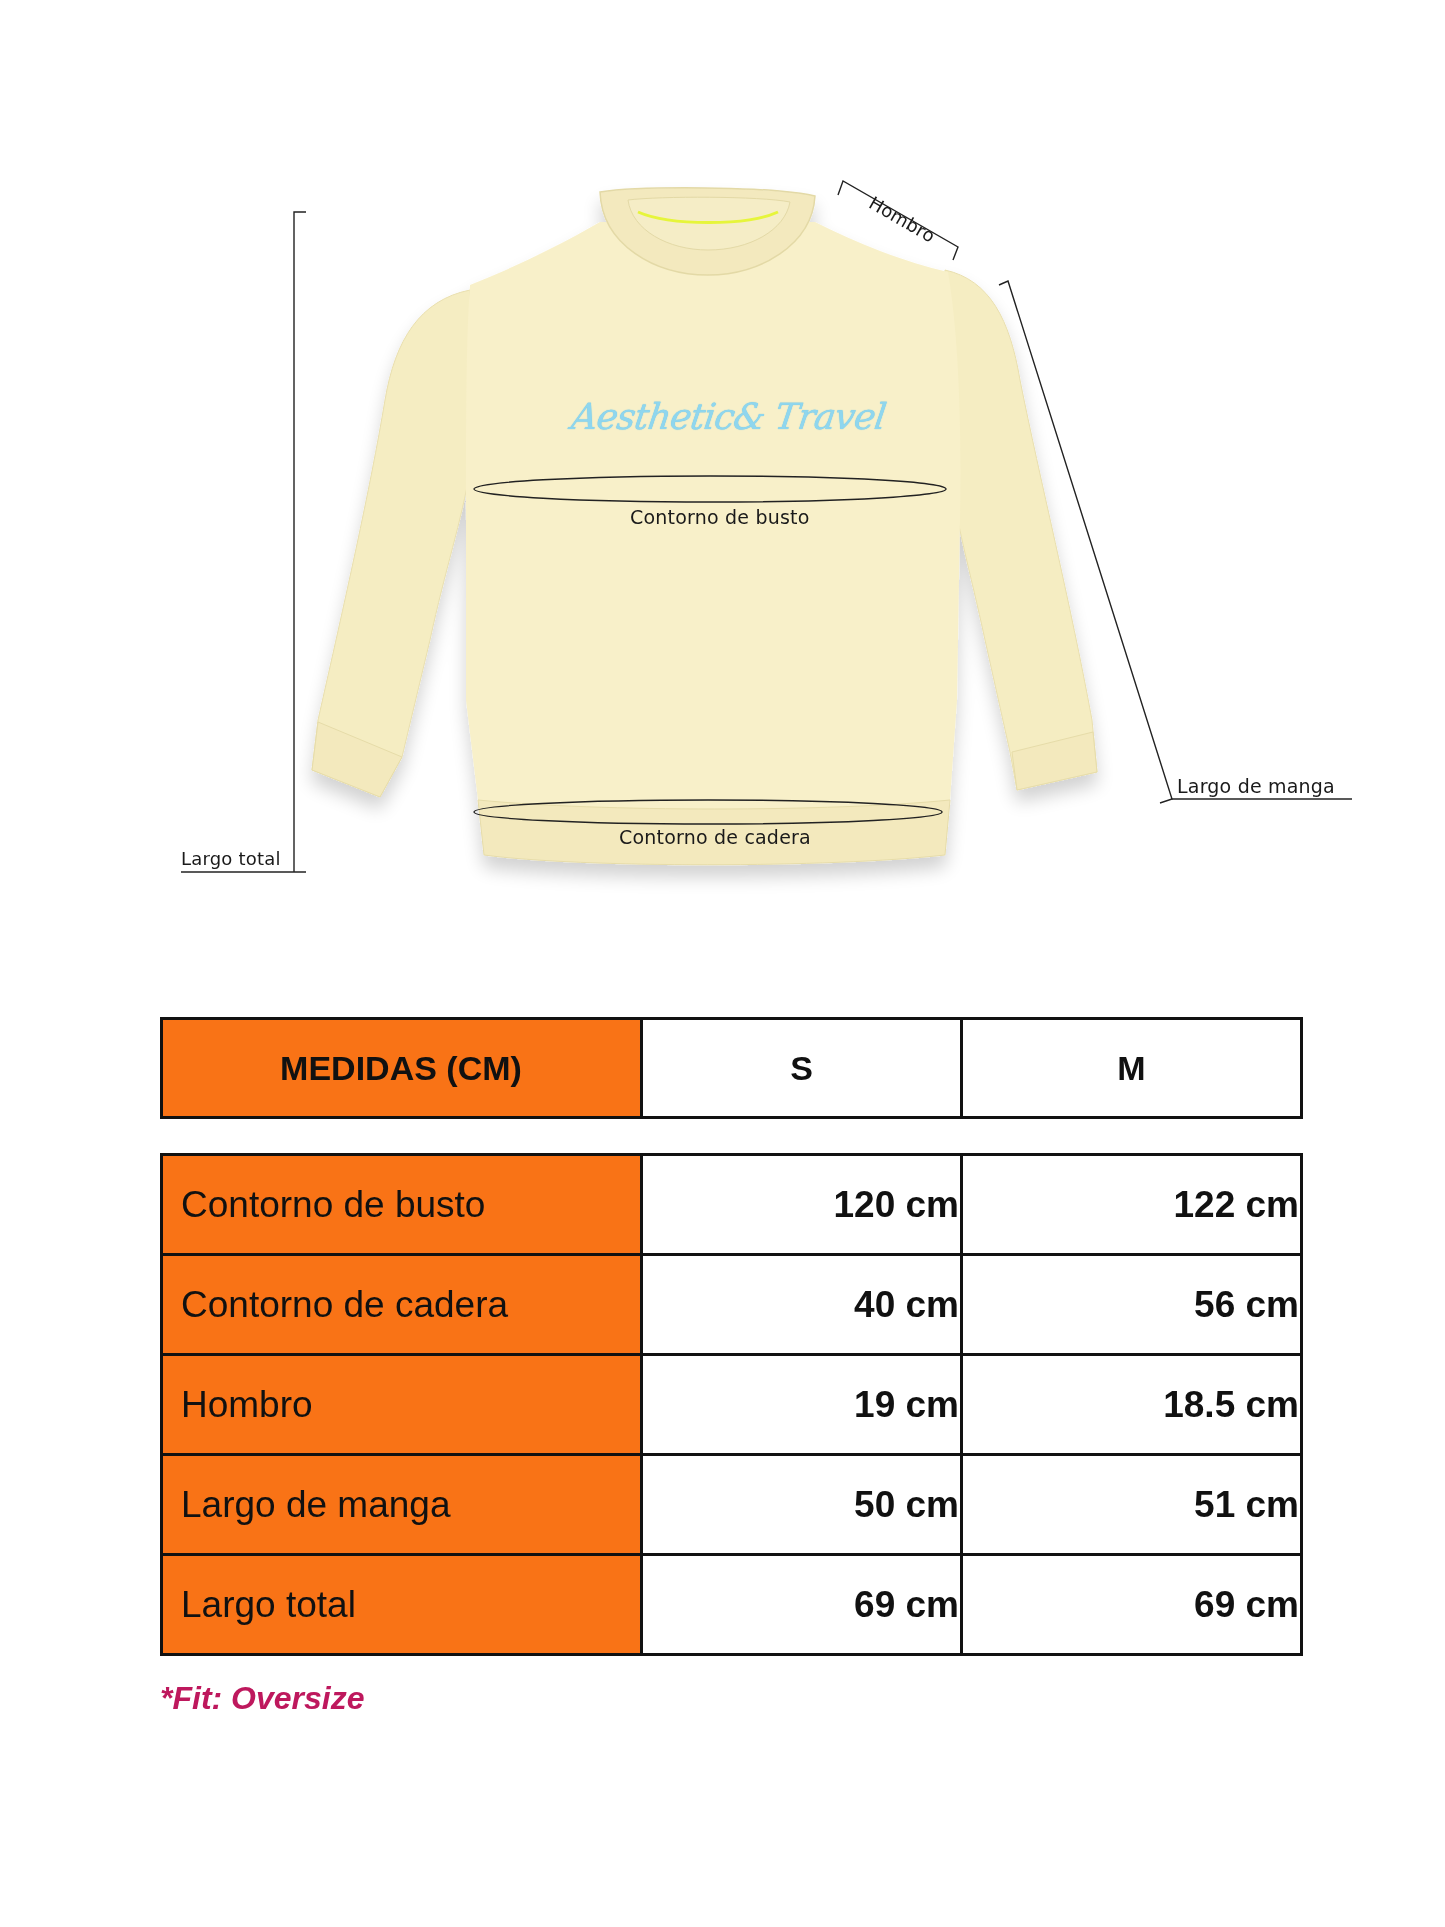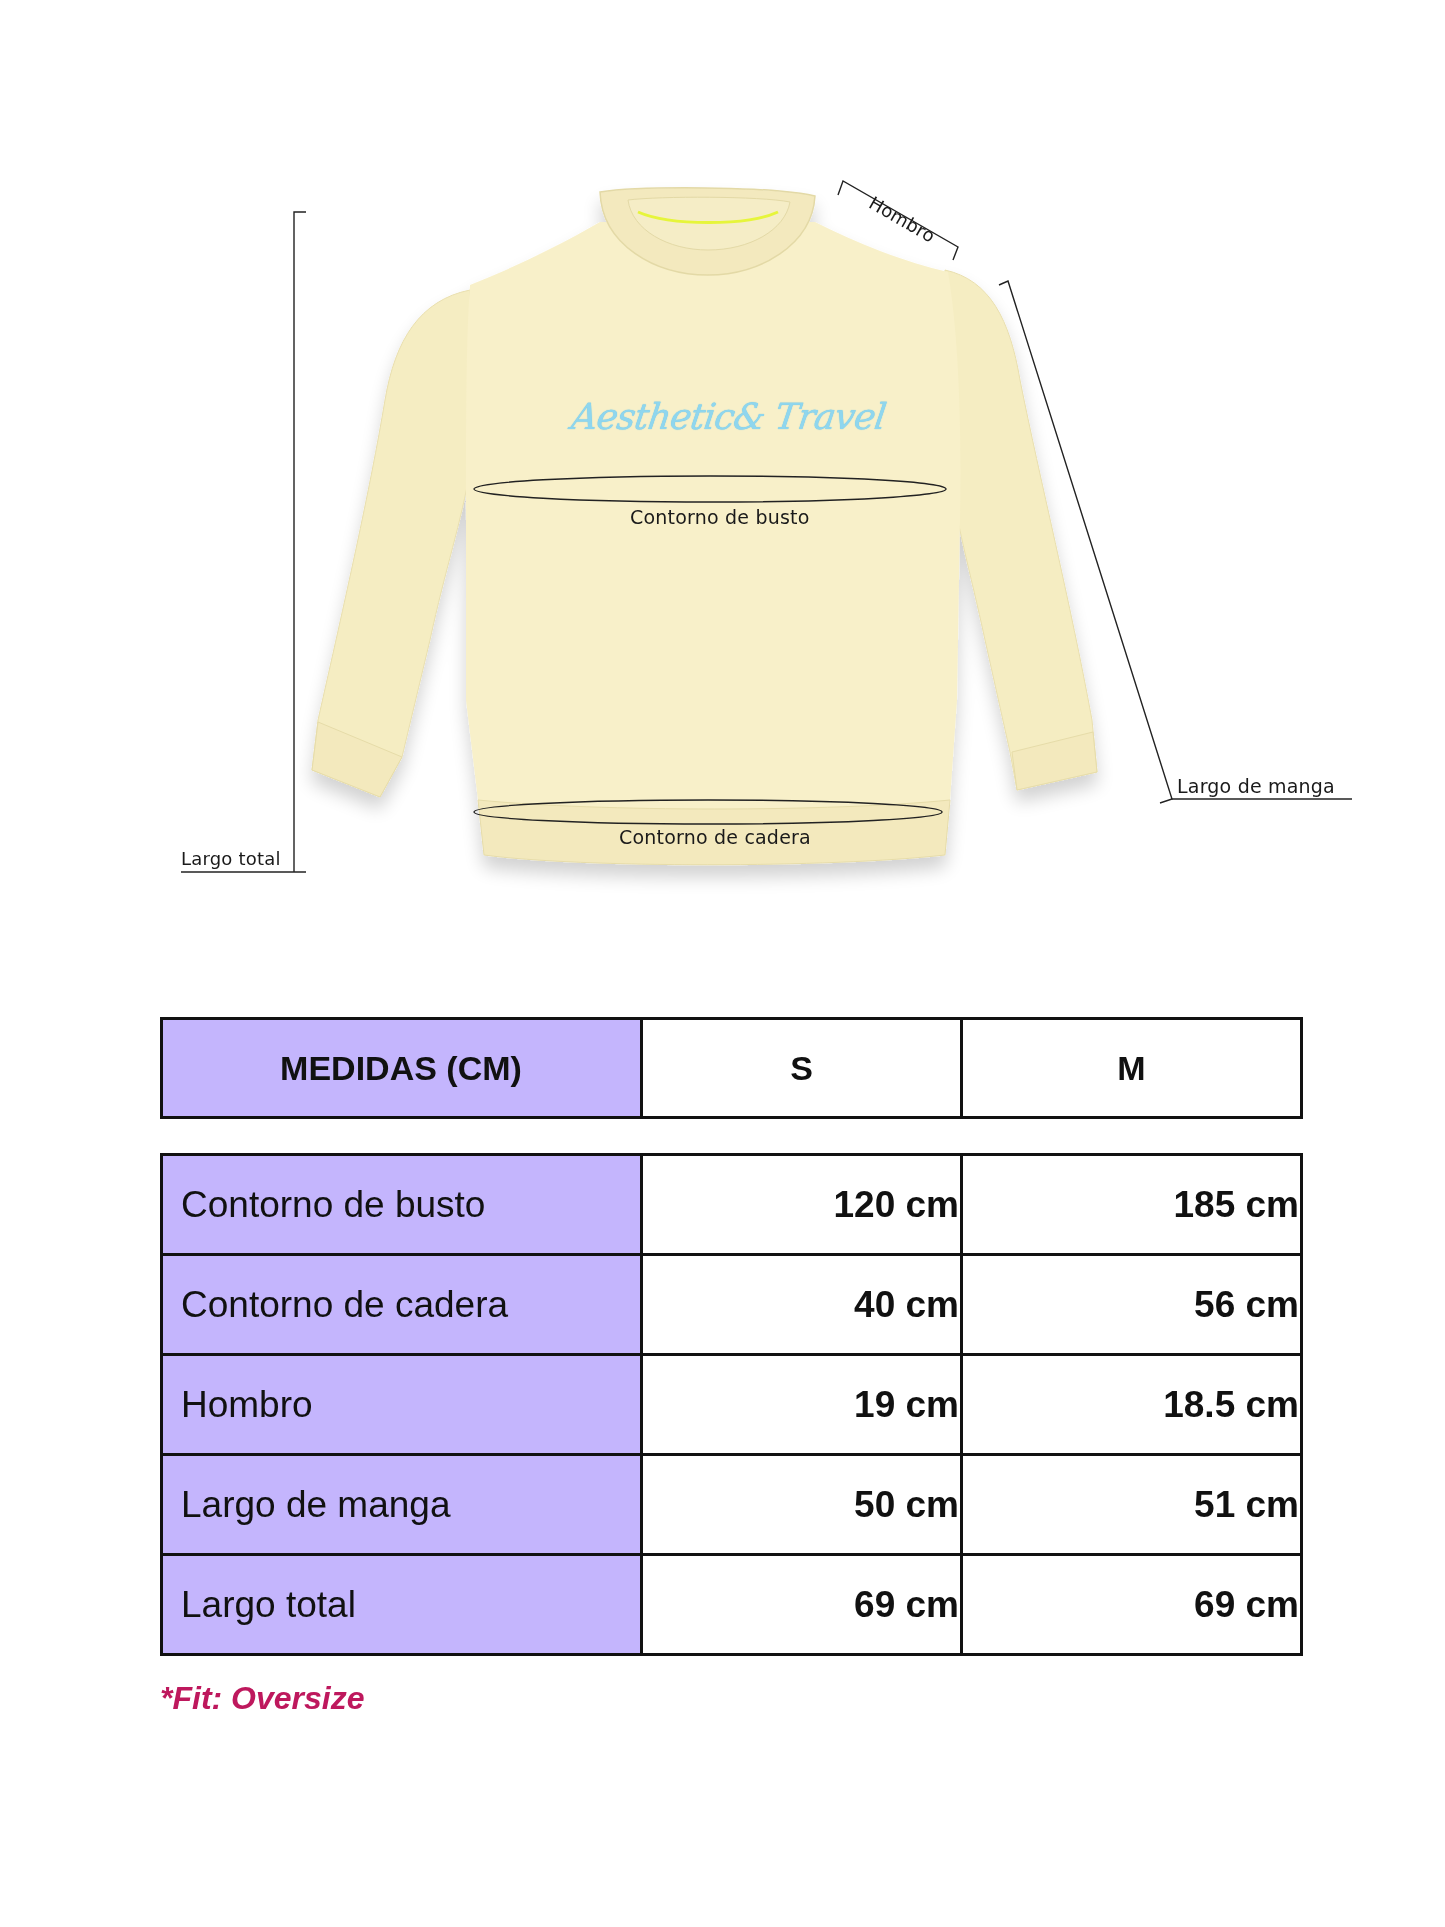--- a/index.html
+++ b/index.html
@@ -14,21 +14,21 @@
                 color: #8fd6ee; letter-spacing: -1px; white-space: nowrap;
                 text-shadow: 0 0 1px #5fbfe2; transform: skewX(-8deg); }
   table.size { position: absolute; left: 160px; width: 1140px; border-collapse: collapse;
                table-layout: fixed; }
   table.size td, table.size th { border: 3px solid #111; }
   .hdr { top: 1017px; height: 100px; }
   .hdr th { height: 94px; font-family: "Liberation Sans", sans-serif; font-weight: bold;
             font-size: 34px; text-align: center; }
   .body-t { top: 1153px; }
   .body-t td { height: 95px; font-family: "Liberation Sans", sans-serif; font-size: 37px; }
-  .c0 { background: #c4b5fd; text-align: left; padding-left: 18px; }
+  .c0 { background: #f97316; text-align: left; padding-left: 18px; }
   .c1, .c2 { background: #ffffff; text-align: right; font-weight: bold; }
   .note { position: absolute; left: 160px; top: 1680px; font-family: "Liberation Sans", sans-serif;
           font-weight: bold; font-style: italic; font-size: 32px; color: #be185d; }
 </style>
 </head>
 <body>
 
 <div class="figure">
   <svg width="1445" height="960" viewBox="0 0 1445 960">
     <defs>
@@ -108,21 +108,21 @@
 <table class="size body-t">
   <colgroup>
       <col style="width:480px">
       <col style="width:320px">
       <col style="width:340px">
     </colgroup>
   <tbody>
       <tr>
     <td class="c0">Contorno de busto</td>
     <td class="c1">120 cm</td>
-    <td class="c2">185 cm</td>
+    <td class="c2">122 cm</td>
   </tr>
   <tr>
     <td class="c0">Contorno de cadera</td>
     <td class="c1">40 cm</td>
     <td class="c2">56 cm</td>
   </tr>
   <tr>
     <td class="c0">Hombro</td>
     <td class="c1">19 cm</td>
     <td class="c2">18.5 cm</td>

